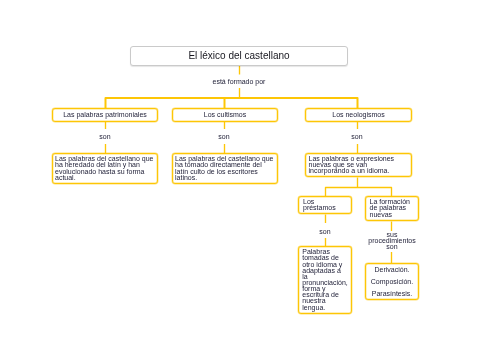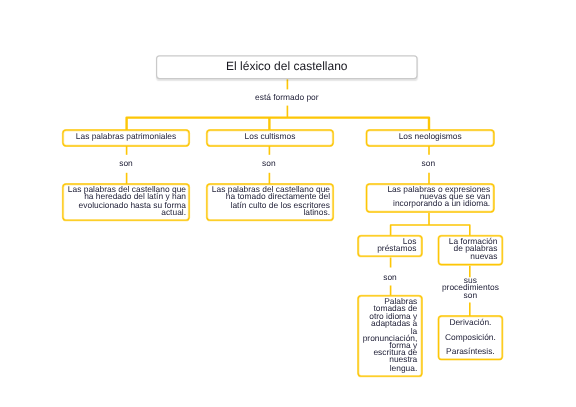--- a/index.html
+++ b/index.html
@@ -8,21 +8,21 @@
   #map{position:relative;width:480px;height:339px;background:#ffffff;}
 
   
   #wires{position:absolute;left:0;top:0;width:480px;height:339px;}
   #wires path{fill:none;stroke:#fdc606;stroke-width:1.35;
               stroke-linejoin:round;stroke-linecap:butt;}
   #wires path.thick{stroke-width:2;}
 
   
   .node{position:absolute;box-sizing:border-box;display:flex;align-items:center;
-        justify-content:center;text-align:right;color:#1d1d35;background:#ffffff;}
+        justify-content:center;text-align:left;color:#1d1d35;background:#ffffff;}
   .node > .tx{font-size:7px;line-height:6.15px;}
 
   .node.root{border:1px solid #cacaca;border-radius:3px;
              box-shadow:0 1px 1px rgba(0,0,0,0.10);}
   .node.root > .tx{font-size:10px;line-height:12px;color:#17171f;}
 
   .node.y{border:1px solid #fdc606;border-radius:3px;
           box-shadow:0 0 0 0.45px rgba(253,198,6,0.55),
                      inset 0 0 0 0.45px rgba(253,198,6,0.55);}
 

